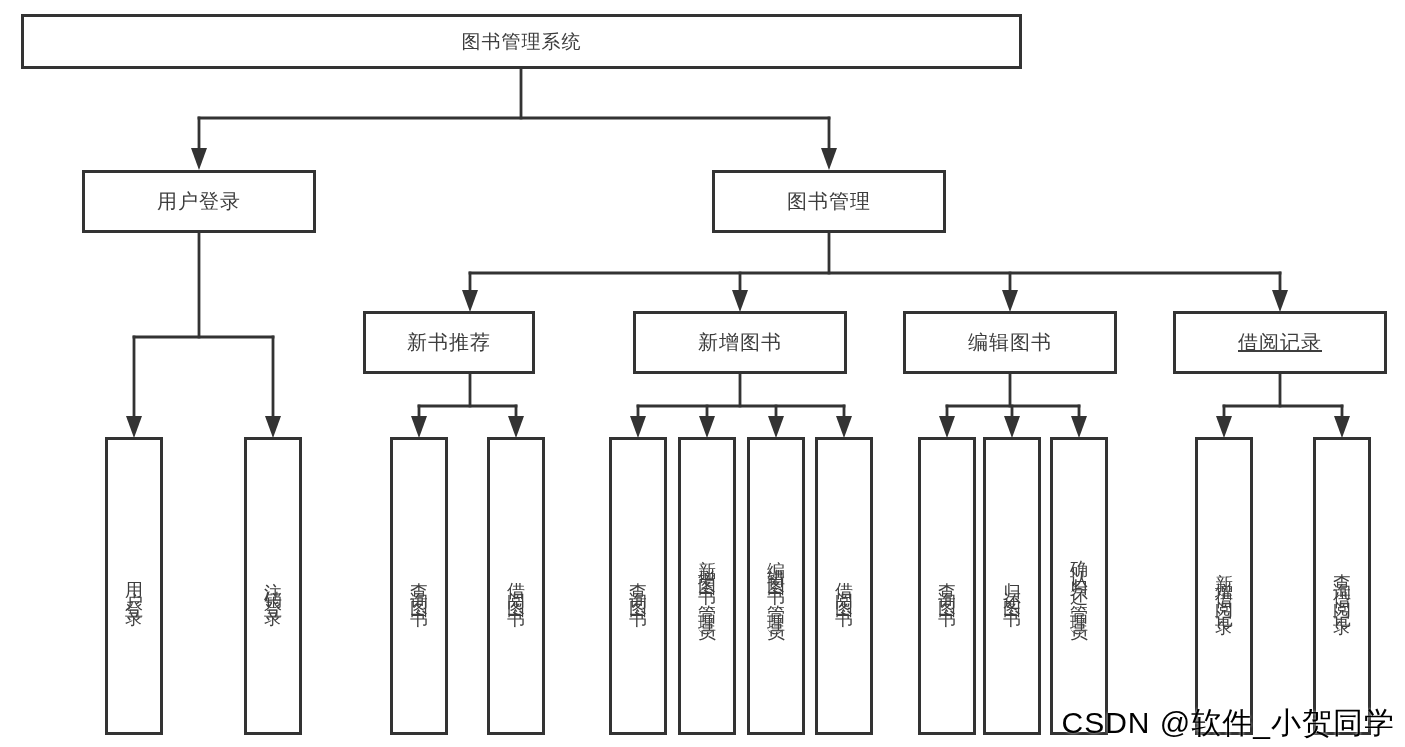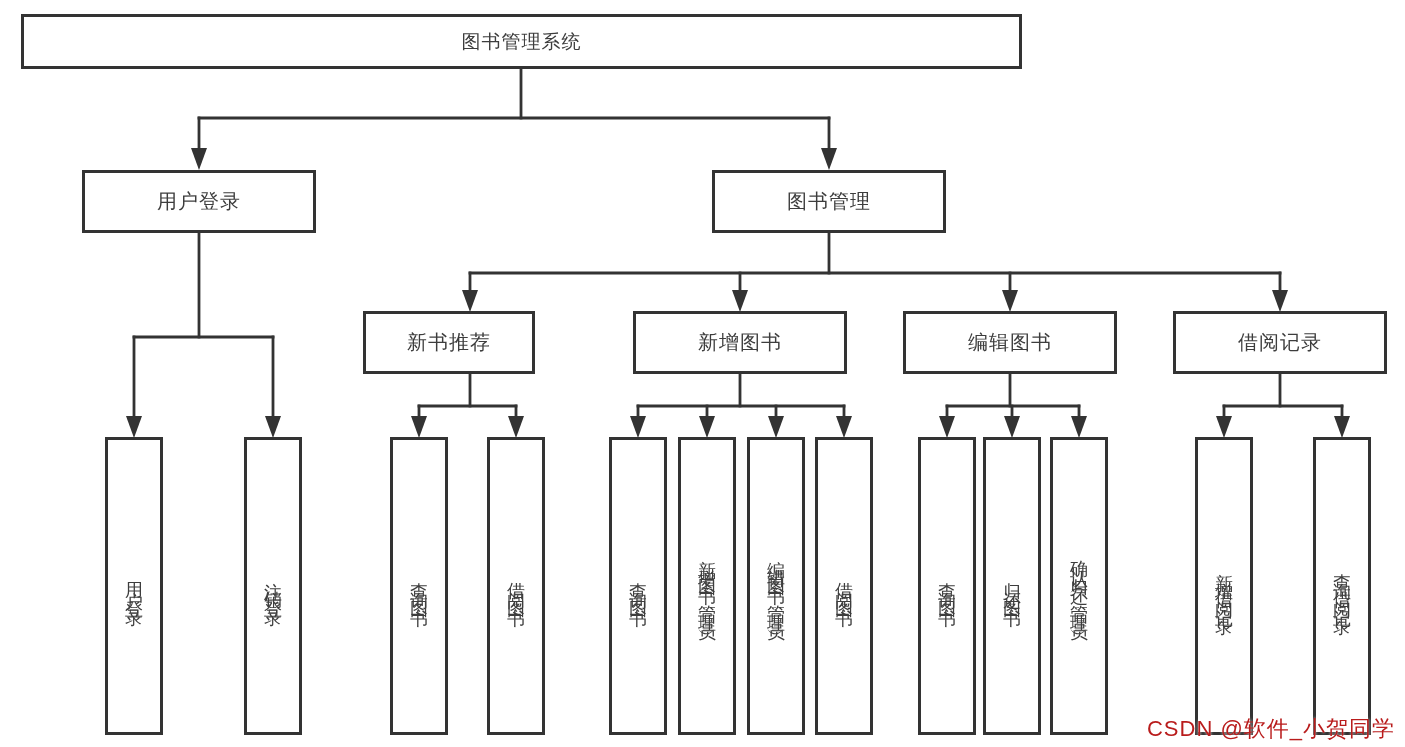--- a/index.html
+++ b/index.html
@@ -40,22 +40,22 @@
     writing-mode: vertical-rl;
     font-size: 18px;
     letter-spacing: 9px;
     line-height: 1;
   }
   .leaf span { display: block; }
   #watermark {
     position: absolute;
     right: 10px;
     bottom: 3px;
-    font-size: 22px;
-    color: #b91c1c;
+    font-size: 30px;
+    color: #000000;
     letter-spacing: 1px;
     z-index: 3;
     text-shadow: 0 0 3px rgba(255,255,255,0.9);
     white-space: nowrap;
   }
   svg line { stroke: #333333; stroke-width: 2.8; stroke-linecap: square; }
   svg polygon { fill: #333333; stroke: none; }
 </style>
 </head>
 <body>
@@ -144,21 +144,21 @@
 
   <div class="box hbox" style="left:363px; top:311px; width:172px; height:63px;">
     <span>新书推荐</span>
   </div>
   <div class="box hbox" style="left:633px; top:311px; width:214px; height:63px;">
     <span>新增图书</span>
   </div>
   <div class="box hbox" style="left:903px; top:311px; width:214px; height:63px;">
     <span>编辑图书</span>
   </div>
-  <div class="box hbox" style="left:1173px; top:311px; width:214px; height:63px;">
+  <div class="box hbox" style="left:1173px; top:311px; width:214px; height:63px;text-decoration:underline;">
     <span>借阅记录</span>
   </div>
 
   <div class="box leaf" style="left:105px; top:437px; width:58px; height:298px;">
     <span>用户登录</span>
   </div>
   <div class="box leaf" style="left:244px; top:437px; width:58px; height:298px;">
     <span>注销登录</span>
   </div>
 

